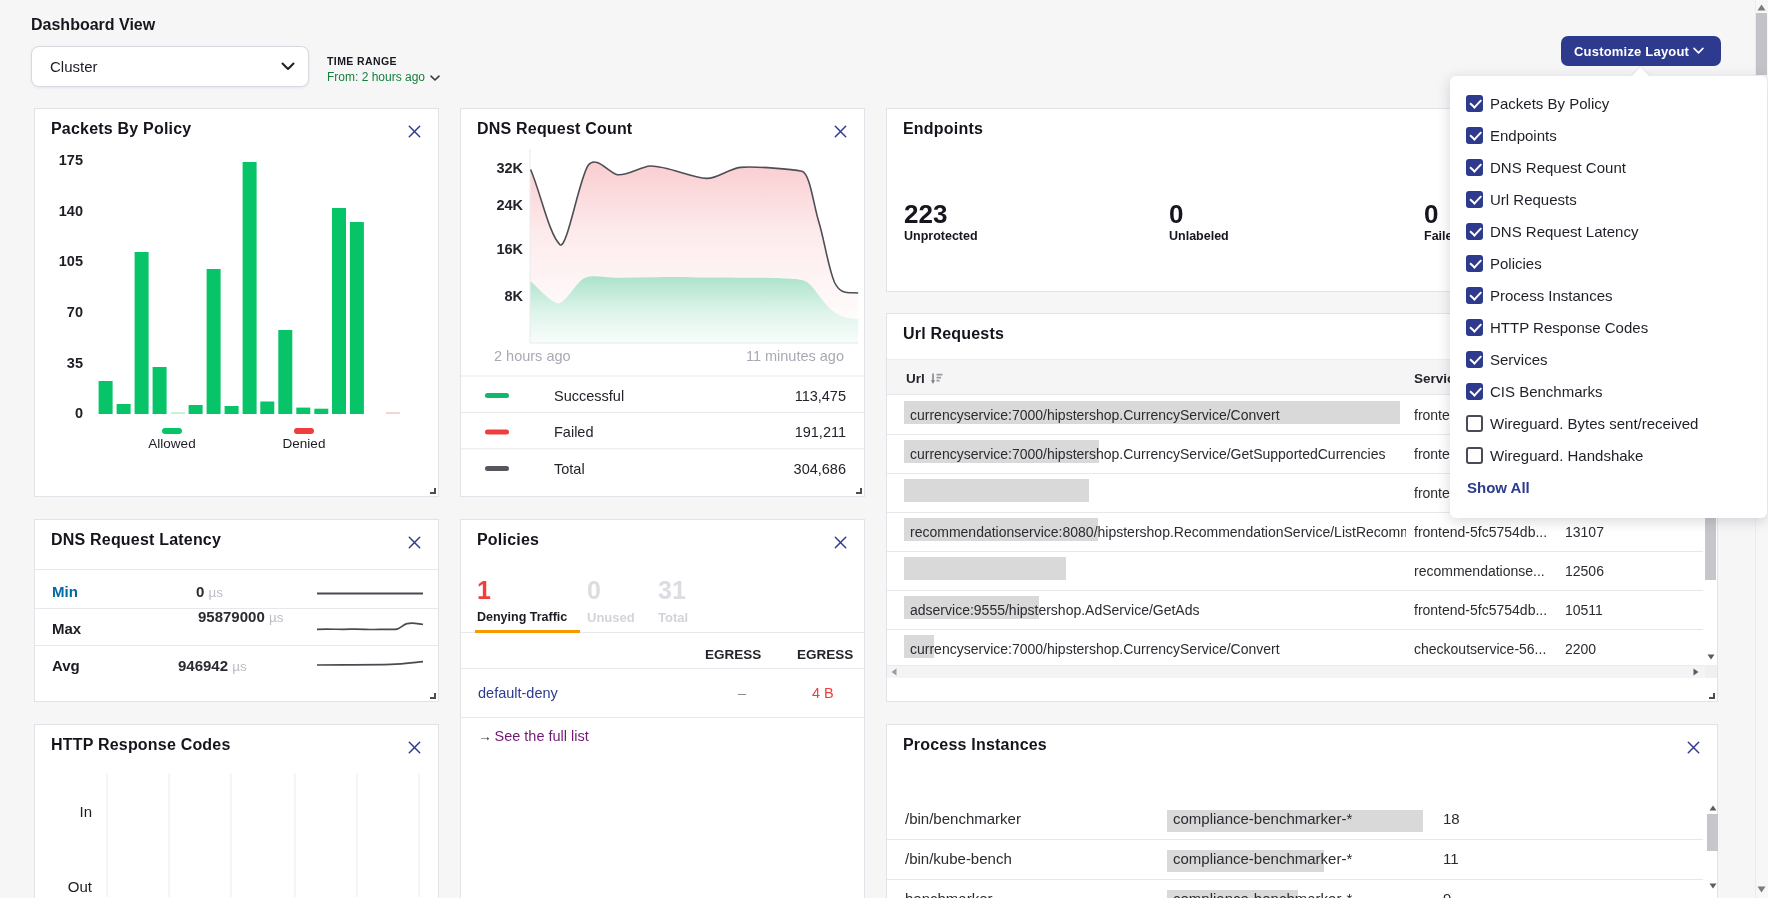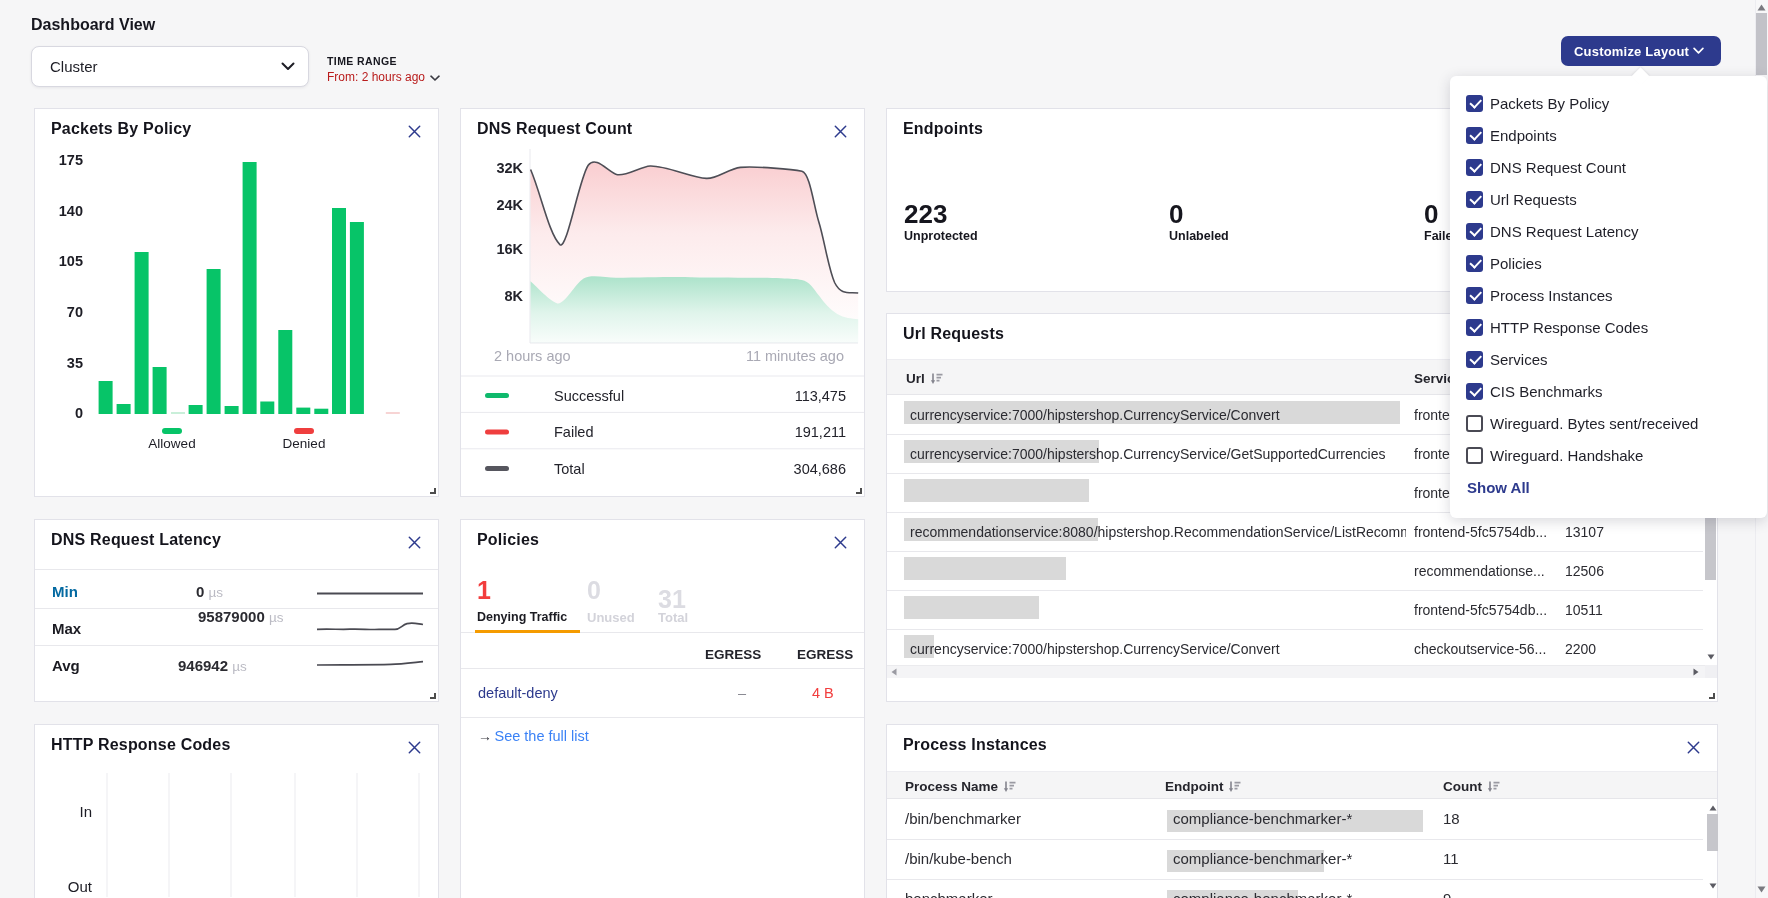--- a/index.html
+++ b/index.html
@@ -24,21 +24,21 @@
 </head>
 <body>
 
 <div style="position:absolute;left:31px;top:16px;font-size:16px;font-weight:bold;color:#16161e;">Dashboard View</div>
 <div style="position:absolute;left:31px;top:46px;width:278px;height:41px;background:#fff;border:1px solid #d8d8e0;border-radius:8px;box-shadow:0 1px 3px rgba(20,20,40,.07);"></div>
 <div style="position:absolute;left:50px;top:58px;font-size:15px;color:#1d1d25;">Cluster</div>
 <svg style="position:absolute;left:281px;top:62px;" width="14" height="9" viewBox="0 0 14 9">
     <path d="M1.5 1.5 L7 7 L12.5 1.5" fill="none" stroke="#1d1d25" stroke-width="2" stroke-linecap="round" stroke-linejoin="round"></path>
   </svg>
 <div style="position:absolute;left:327px;top:55px;font-size:10.5px;font-weight:bold;letter-spacing:.4px;color:#17171f;">TIME RANGE</div>
-<div style="position:absolute;left:327px;top:70px;font-size:12px;color:#b91c1c;">From: 2 hours ago</div>
+<div style="position:absolute;left:327px;top:70px;font-size:12px;color:#15803d;">From: 2 hours ago</div>
 <svg style="position:absolute;left:430px;top:75px;" width="10" height="7" viewBox="0 0 10 7">
     <path d="M1 1.2 L5 5 L9 1.2" fill="none" stroke="#3a3a42" stroke-width="1.6" stroke-linecap="round"></path>
   </svg>
 
 <div style="position:absolute;left:1561px;top:36px;width:160px;height:30px;background:#2d3a8d;border-radius:7px;"></div>
 <div style="position:absolute;left:1574px;top:44px;font-size:13px;font-weight:bold;color:#fff;letter-spacing:.2px;">Customize Layout</div>
 <svg style="position:absolute;left:1693px;top:47px;" width="11" height="8" viewBox="0 0 12 8">
     <path d="M1.2 1.2 L6 6 L10.8 1.2" fill="none" stroke="#fff" stroke-width="1.8" stroke-linecap="round" stroke-linejoin="round"></path>
   </svg>
 
@@ -184,20 +184,21 @@
   <div class="chip" style="left:17px;top:204px;width:194px;height:23px;"></div>
   <div class="rowtxt" style="left:23px;top:210px;width:496px;overflow:hidden;">recommendationservice:8080/hipstershop.RecommendationService/ListRecomm</div>
   <div class="rowtxt" style="left:527px;top:210px;">frontend-5fc5754db...</div>
   <div class="rowtxt" style="left:678px;top:210px;">13107</div>
   <div class="sep" style="top:237px;right:14px;"></div>
   <div class="chip" style="left:17px;top:243px;width:162px;height:23px;"></div>
   <div class="rowtxt" style="left:527px;top:249px;">recommendationse...</div>
   <div class="rowtxt" style="left:678px;top:249px;">12506</div>
   <div class="sep" style="top:276px;right:14px;"></div>
   <div class="chip" style="left:17px;top:282px;width:135px;height:23px;"></div>
+  <div class="rowtxt" style="left:23px;top:288px;width:498px;overflow:hidden;">adservice:9555/hipstershop.AdService/GetAds</div>
   <div class="rowtxt" style="left:527px;top:288px;">frontend-5fc5754db...</div>
   <div class="rowtxt" style="left:678px;top:288px;">10511</div>
   <div class="sep" style="top:315px;right:14px;"></div>
   <div class="chip" style="left:17px;top:321px;width:30px;height:23px;"></div>
   <div class="rowtxt" style="left:23px;top:327px;width:498px;overflow:hidden;">currencyservice:7000/hipstershop.CurrencyService/Convert</div>
   <div class="rowtxt" style="left:527px;top:327px;">checkoutservice-56...</div>
   <div class="rowtxt" style="left:678px;top:327px;">2200</div>
   <div style="position:absolute;left:818px;top:137px;width:11px;height:129px;background:#c6c6cb;"></div>
   <svg style="position:absolute;left:820px;top:340px;" width="8" height="6" viewBox="0 0 8 6">
       <path d="M0.5 0.5 L7.5 0.5 L4 5.5 Z" fill="#5b5b63"></path>
@@ -239,33 +240,33 @@
 
 <div class="card" id="cardF" style="left:460px;top:519px;width:405px;height:379px;border-bottom:none;">
   <div class="ctitle">Policies</div>
   <svg class="closex" viewBox="0 0 15 15">
       <path d="M1.5 1.5 L13.5 13.5 M13.5 1.5 L1.5 13.5" stroke="#2d3a8d" stroke-width="1.7" stroke-linecap="round"></path>
     </svg>
   <div style="position:absolute;left:16px;top:56px;font-size:25px;font-weight:bold;color:#f23d3d;">1</div>
   <div style="position:absolute;left:16px;top:90px;font-size:12.5px;font-weight:bold;color:#1b1b22;">Denying Traffic</div>
   <div style="position:absolute;left:126px;top:56px;font-size:25px;font-weight:bold;color:#dcdce2;">0</div>
   <div style="position:absolute;left:126px;top:90px;font-size:13px;font-weight:bold;color:#d3d3da;">Unused</div>
-  <div style="position:absolute;left:197px;top:56px;font-size:25px;font-weight:bold;color:#dcdce2;margin-top:9px;">31</div>
+  <div style="position:absolute;left:197px;top:56px;font-size:25px;font-weight:bold;color:#dcdce2;">31</div>
   <div style="position:absolute;left:197px;top:90px;font-size:13px;font-weight:bold;color:#d3d3da;">Total</div>
   <div class="sep" style="top:112px;"></div>
   <div style="position:absolute;left:14px;top:109.5px;width:105px;height:3.5px;background:#f59b00;"></div>
   <div style="position:absolute;left:244px;top:127px;font-size:13.5px;font-weight:bold;color:#23232b;">EGRESS</div>
   <div style="position:absolute;left:336px;top:127px;font-size:13.5px;font-weight:bold;color:#23232b;">EGRESS</div>
   <div class="sep" style="top:148px;"></div>
   <div style="position:absolute;left:17px;top:165px;font-size:14.5px;color:#2d3a8d;">default-deny</div>
   <div style="position:absolute;left:277px;top:165px;font-size:14.5px;color:#8a8a93;">–</div>
   <div style="position:absolute;left:351px;top:165px;font-size:14.5px;color:#f23d3d;">4 B</div>
   <div class="sep" style="top:197px;"></div>
   <div style="position:absolute;left:17px;top:208px;font-size:14px;color:#3a3a42;">→</div>
-  <div style="position:absolute;left:33.5px;top:207.5px;font-size:14.5px;color:#3b82f6;">See the full list</div>
+  <div style="position:absolute;left:33.5px;top:207.5px;font-size:14.5px;color:#701a75;">See the full list</div>
 </div>
 
 <div class="card" id="cardG" style="left:34px;top:724px;width:405px;height:174px;border-bottom:none;">
   <div class="ctitle">HTTP Response Codes</div>
   <svg class="closex" viewBox="0 0 15 15">
       <path d="M1.5 1.5 L13.5 13.5 M13.5 1.5 L1.5 13.5" stroke="#2d3a8d" stroke-width="1.7" stroke-linecap="round"></path>
     </svg>
   <svg style="position:absolute;left:0;top:0;" width="403" height="172" viewBox="0 0 403 172">
     <g stroke="#ebebef" stroke-width="1">
       <line x1="72" y1="48" x2="72" y2="172"></line>
@@ -280,37 +281,20 @@
         <text x="57" y="167">Out</text>
     </g>
   </svg>
 </div>
 
 <div class="card" id="cardH" style="left:886px;top:724px;width:832px;height:174px;border-bottom:none;">
   <div class="ctitle">Process Instances</div>
   <svg class="closex" viewBox="0 0 15 15">
       <path d="M1.5 1.5 L13.5 13.5 M13.5 1.5 L1.5 13.5" stroke="#2d3a8d" stroke-width="1.7" stroke-linecap="round"></path>
     </svg>
-  <div class="thead" style="top:46px;height:28px;border-top:1px solid #ededf1;">
-    <span class="th" style="left:18px;top:7px;">Process Name<svg class="sorti" width="13" height="12" viewBox="0 0 13 12">
-          <path d="M3 0.5 L3 8" stroke="#84848e" stroke-width="1.6"></path>
-          <path d="M0.9 7.2 L5.1 7.2 L3 11 Z" fill="#84848e"></path>
-          <path d="M6.5 1.7 h6 M6.5 4.7 h4.5 M6.5 7.7 h3" stroke="#9a9aa2" stroke-width="1.7"></path>
-        </svg></span>
-    <span class="th" style="left:278px;top:7px;">Endpoint<svg class="sorti" width="13" height="12" viewBox="0 0 13 12">
-          <path d="M3 0.5 L3 8" stroke="#84848e" stroke-width="1.6"></path>
-          <path d="M0.9 7.2 L5.1 7.2 L3 11 Z" fill="#84848e"></path>
-          <path d="M6.5 1.7 h6 M6.5 4.7 h4.5 M6.5 7.7 h3" stroke="#9a9aa2" stroke-width="1.7"></path>
-        </svg></span>
-    <span class="th" style="left:556px;top:7px;">Count<svg class="sorti" width="13" height="12" viewBox="0 0 13 12">
-          <path d="M3 0.5 L3 8" stroke="#84848e" stroke-width="1.6"></path>
-          <path d="M0.9 7.2 L5.1 7.2 L3 11 Z" fill="#84848e"></path>
-          <path d="M6.5 1.7 h6 M6.5 4.7 h4.5 M6.5 7.7 h3" stroke="#9a9aa2" stroke-width="1.7"></path>
-        </svg></span>
-  </div>
   <div class="rowtxt" style="left:18px;top:85px;font-size:15px;">/bin/benchmarker</div>
   <div class="chip" style="left:280px;top:85px;width:256px;"></div>
   <div class="rowtxt" style="left:286px;top:85px;font-size:15px;">compliance-benchmarker-*</div>
   <div class="rowtxt" style="left:556px;top:85px;font-size:15px;">18</div>
   <div class="sep" style="top:114px;right:14px;"></div>
   <div class="rowtxt" style="left:18px;top:125px;font-size:15px;">/bin/kube-bench</div>
   <div class="chip" style="left:280px;top:125px;width:157px;"></div>
   <div class="rowtxt" style="left:286px;top:125px;font-size:15px;">compliance-benchmarker-*</div>
   <div class="rowtxt" style="left:556px;top:125px;font-size:15px;">11</div>
   <div class="sep" style="top:154px;right:14px;"></div>

